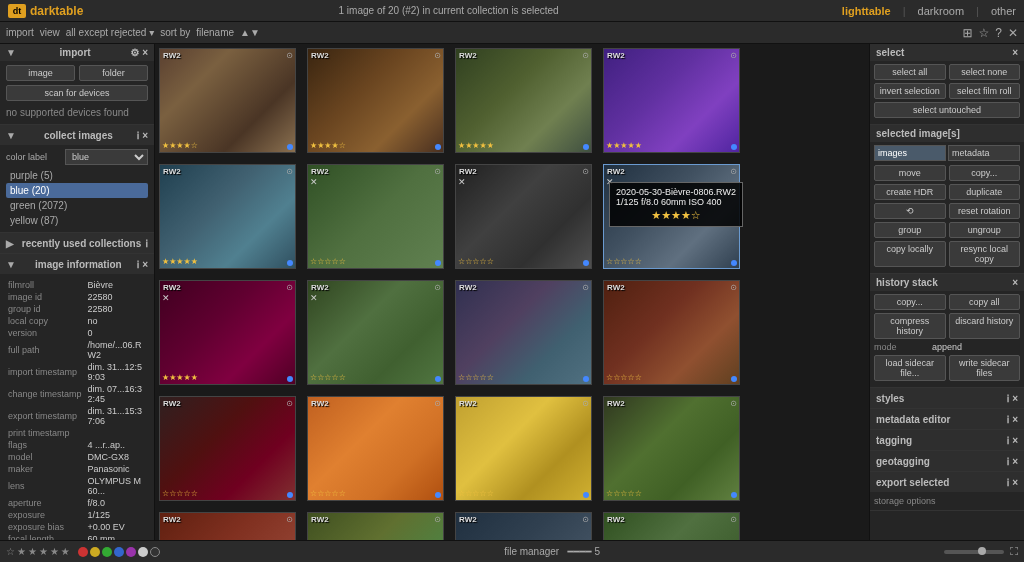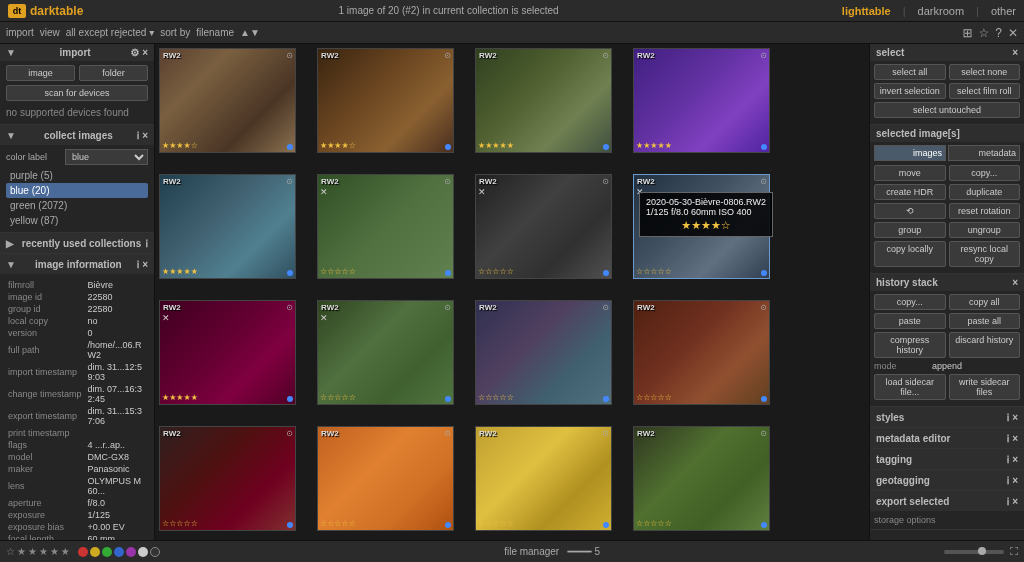--- a/index.html
+++ b/index.html
@@ -190,21 +190,21 @@
       display: flex;
       flex-direction: column;
     }
     .image-grid {
       flex: 1;
       overflow-y: auto;
       padding: 4px;
       display: flex;
       flex-wrap: wrap;
       align-content: flex-start;
-      gap: 21px;
+      gap: 11px;
       text-decoration: underline;
     }
 
     .thumb-cell {
       position: relative;
       background: #2a2a2a;
       border: 1px solid #444;
     }
     .thumb-cell.selected {
       border: 1px solid #6a9ad0;
@@ -358,21 +358,21 @@
       margin-bottom: 4px;
     }
     .r-tab {
       flex: 1;
       background: #3a3a3a;
       border: 1px solid #555;
       color: #ccc;
       font-size: 9px;
       padding: 2px 3px;
       cursor: pointer;
-      text-align: right;
+      text-align: left;
     }
     .r-tab.active {
       background: #4a5a6a;
       color: #fff;
     }
     .r-row { display: flex; gap: 3px; margin-bottom: 3px; align-items: center; }
     .r-label { color: #888; font-size: 9px; width: 55px; }
     .r-value { color: #ccc; font-size: 9px; }
     .r-section-label {
       color: #888;
@@ -766,24 +766,20 @@
       <div class="r-header">
         <span>history stack</span>
         <span>×</span>
       </div>
       <div class="r-body">
         <div class="r-btn-row">
           <div class="r-btn">copy...</div>
           <div class="r-btn">copy all</div>
         </div>
         <div class="r-btn-row">
-          <div class="r-btn">paste</div>
-          <div class="r-btn">paste all</div>
-        </div>
-        <div class="r-btn-row">
           <div class="r-btn">compress history</div>
           <div class="r-btn">discard history</div>
         </div>
         <div class="r-row">
           <span class="r-label">mode</span>
           <span class="r-value">append</span>
         </div>
         <div class="r-btn-row">
           <div class="r-btn">load sidecar file...</div>
           <div class="r-btn">write sidecar files</div>

